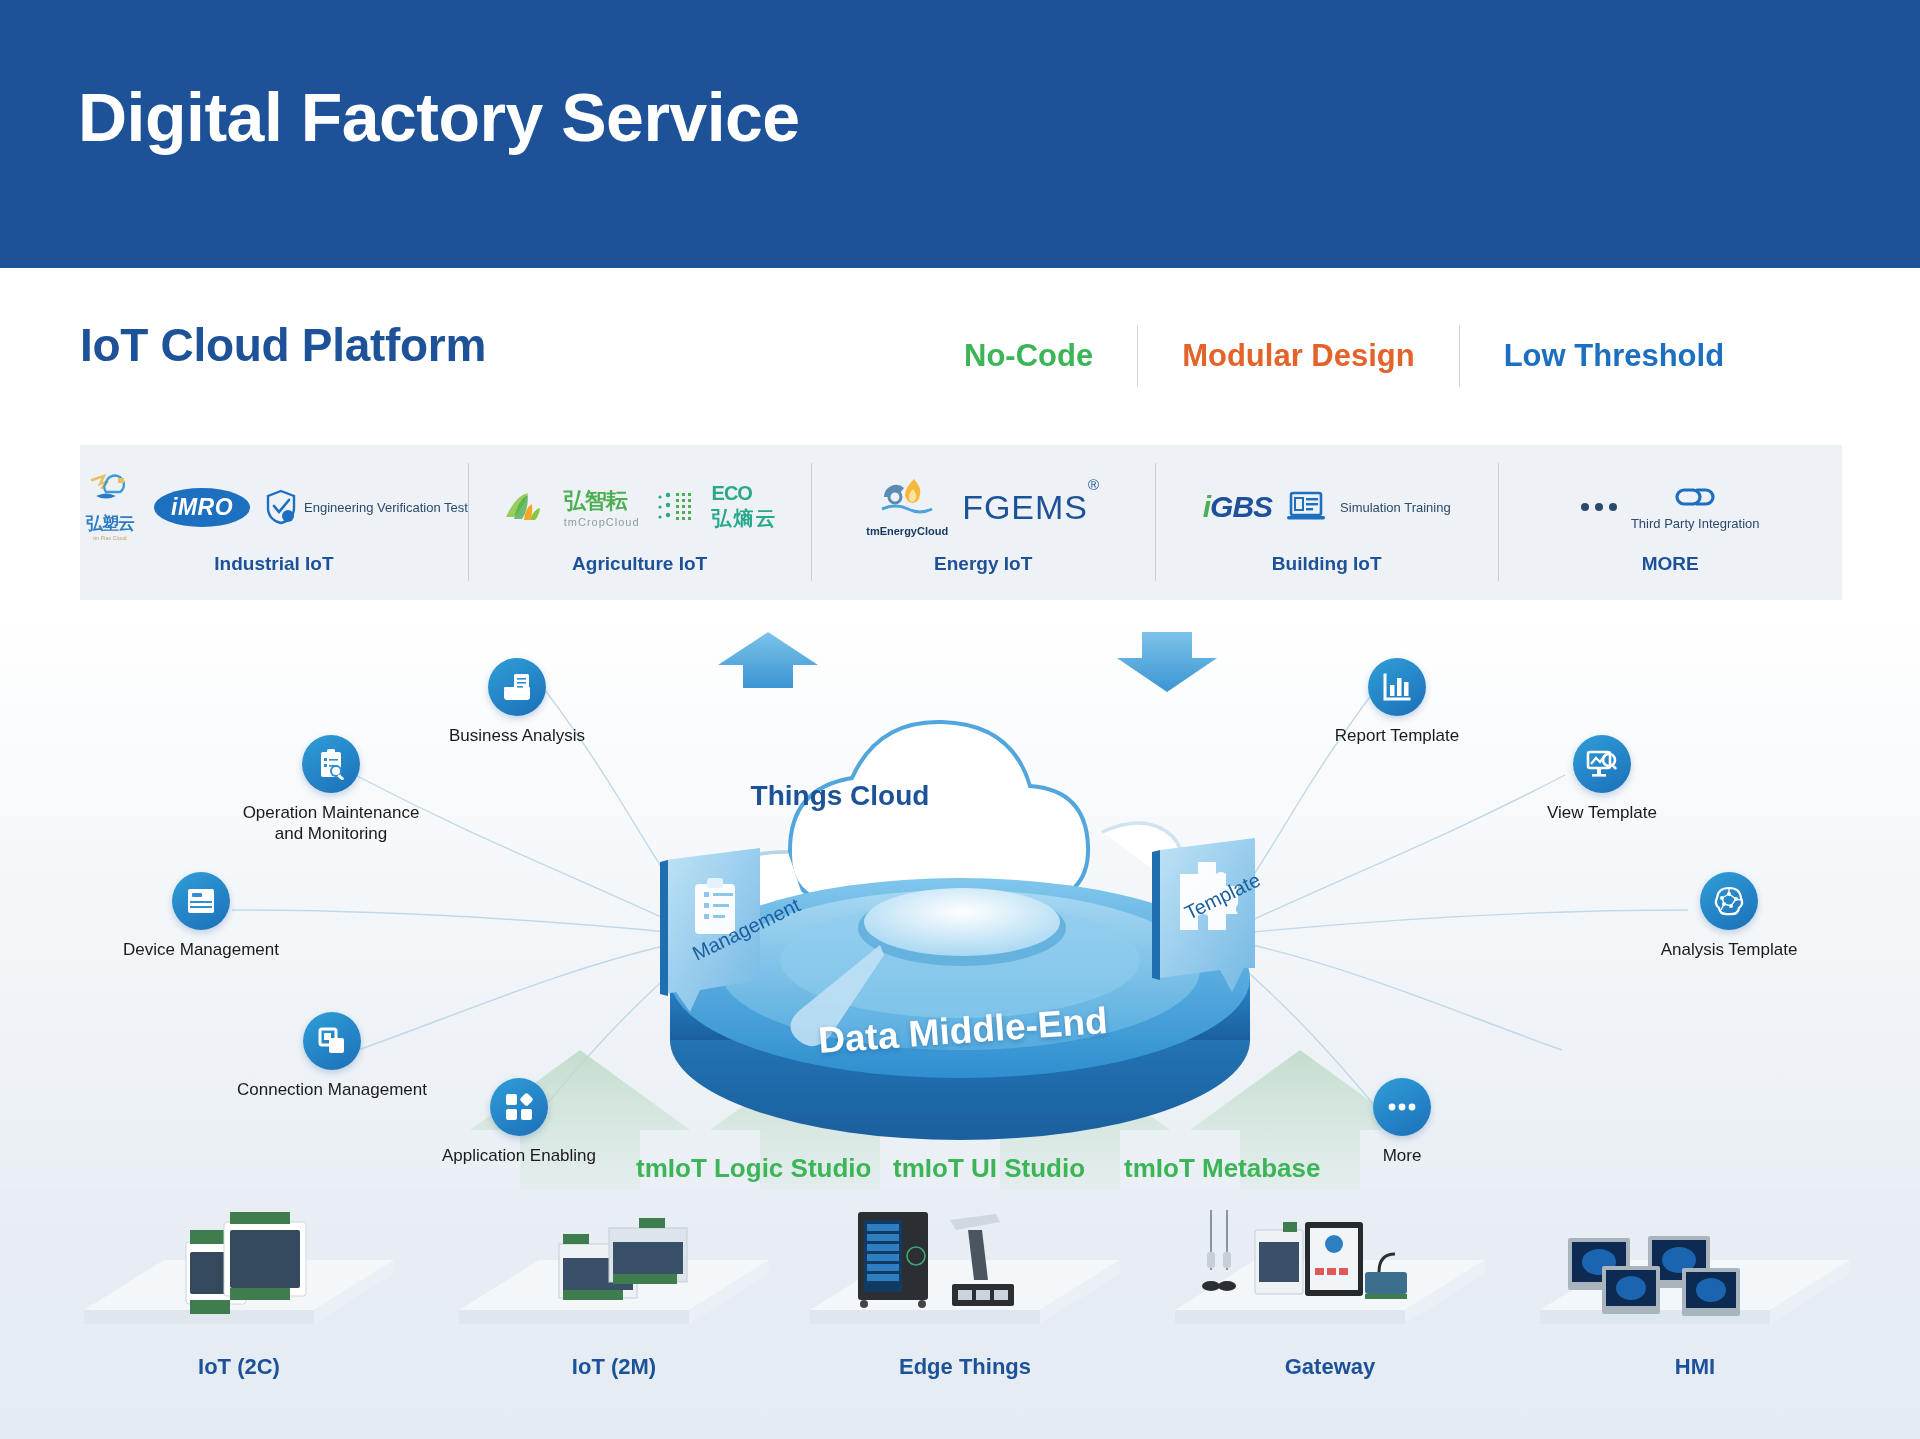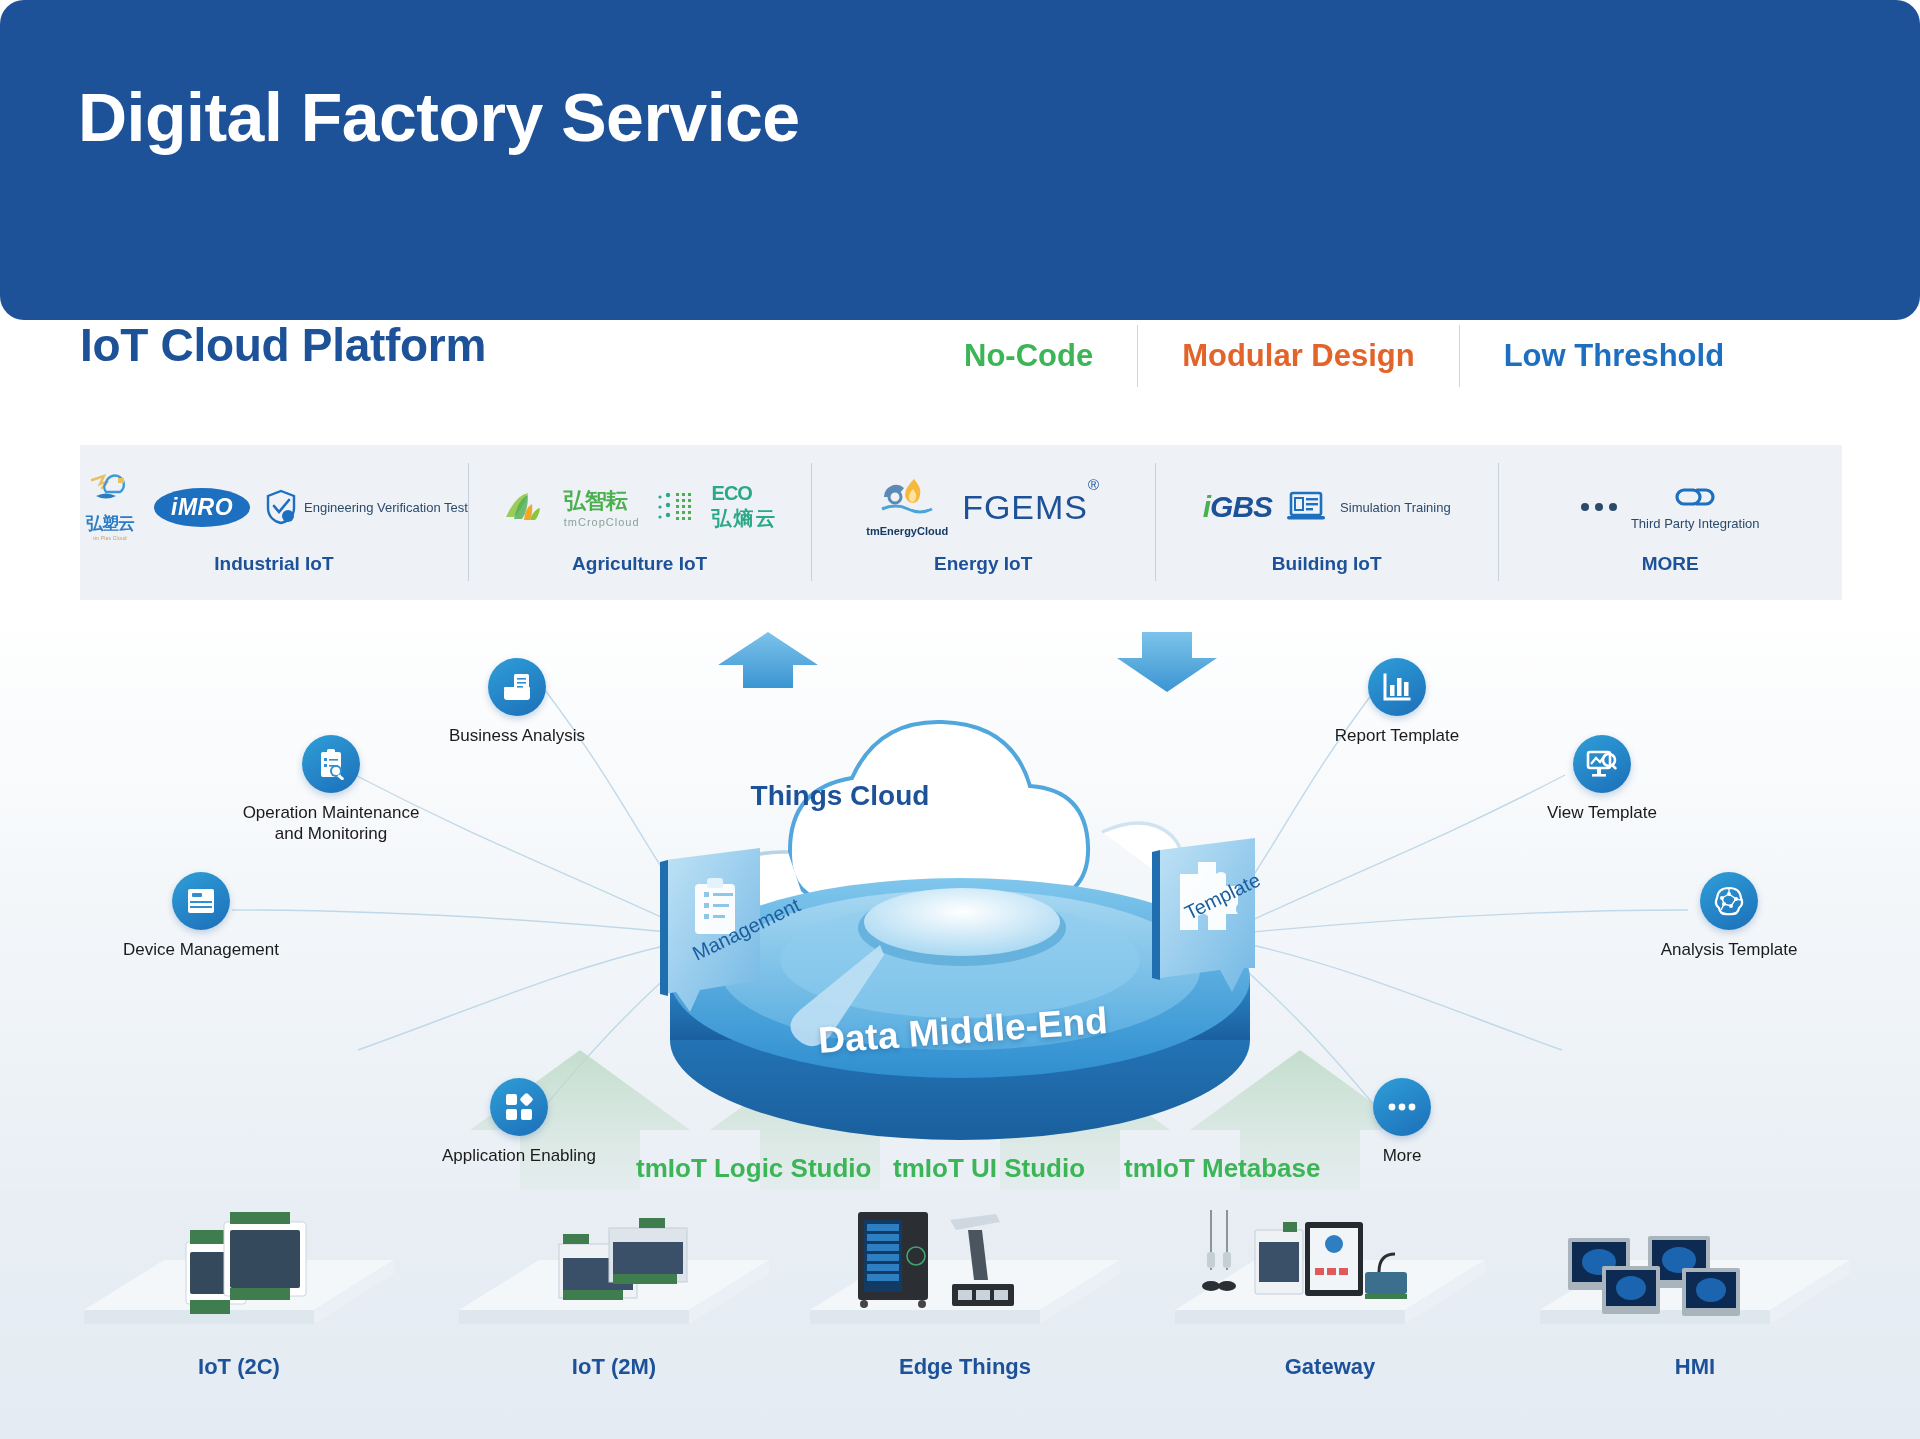--- a/index.html
+++ b/index.html
@@ -7,23 +7,22 @@
   body {
     font-family: "Liberation Sans", sans-serif;
     background: #ffffff;
     overflow: hidden;
     position: relative;
   }
 
   
   .header {
     position: absolute; left: 0; top: 0;
-    width: 1920px; height: 320px;
+    width: 1920px; height: 268px;
     background: #1d5198;
-    border-radius: 24px;
   }
   .header-title {
     position: absolute; left: 78px; top: 78px;
     font-size: 68px; font-weight: bold; color: #ffffff;
     letter-spacing: -0.5px;
   }
 
   
   .sect-title {
     position: absolute; left: 80px; top: 318px;
@@ -463,20 +462,30 @@
       <svg width="32" height="30" viewBox="0 0 32 30" fill="#fff">
         <rect x="3" y="3" width="26" height="24" rx="2"></rect>
         <rect x="7" y="7" width="10" height="4" rx="1" fill="#2f8fd0"></rect>
         <rect x="5" y="15" width="22" height="2" fill="#2f8fd0"></rect>
         <rect x="5" y="20" width="22" height="2" fill="#2f8fd0"></rect>
       </svg>
     </div>
     <div class="lbl">Device Management</div>
   </div>
 
+  <div class="node" style="left:302px; top:402px; width:230px; margin-left:-85px;">
+    <div class="circ">
+      <svg width="32" height="32" viewBox="0 0 32 32">
+        <rect x="4" y="4" width="16" height="16" rx="2" fill="none" stroke="#fff" stroke-width="3"></rect>
+        <rect x="13" y="13" width="15" height="15" rx="2" fill="#fff"></rect>
+        <rect x="8" y="8" width="7" height="7" fill="#fff"></rect>
+      </svg>
+    </div>
+    <div class="lbl">Connection Management</div>
+  </div>
 
   <div class="node" style="left:490px; top:468px; width:210px; margin-left:-76px;">
     <div class="circ">
       <svg width="30" height="30" viewBox="0 0 30 30" fill="#fff">
         <rect x="2" y="2" width="11" height="11" rx="2"></rect>
         <rect x="2" y="17" width="11" height="11" rx="2"></rect>
         <rect x="17" y="17" width="11" height="11" rx="2"></rect>
         <rect x="17.5" y="2.5" width="10" height="10" rx="2" transform="rotate(45 22.5 7.5)"></rect>
       </svg>
     </div>

